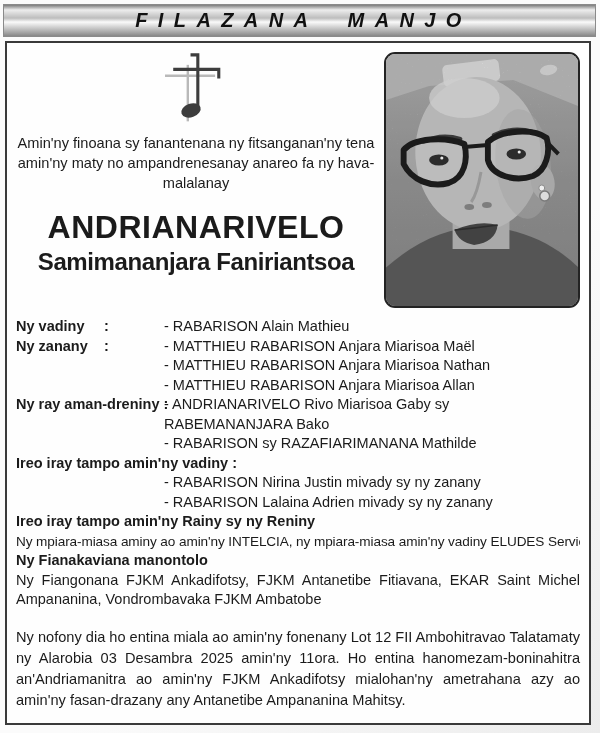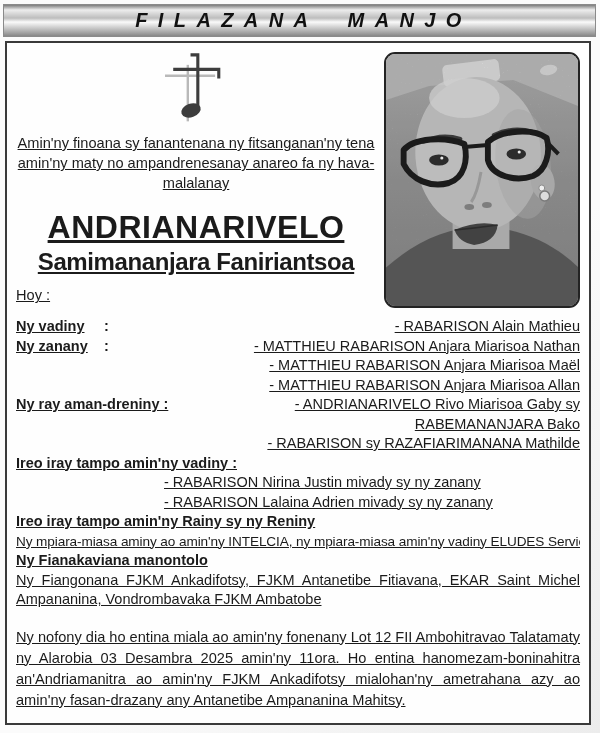--- a/index.html
+++ b/index.html
@@ -8,42 +8,42 @@
 
   
   .banner{position:absolute;top:4px;left:3px;right:4px;height:31px;
           background:linear-gradient(180deg,#7c7c7c 0%,#ededed 16%,#bdbdbd 42%,#fafafa 55%,#cfcfcf 72%,#878787 100%);
           border:1px solid #8a8a8a;display:flex;align-items:center;justify-content:center;}
   .banner-title{font-style:italic;font-weight:bold;font-size:20px;letter-spacing:0.52em;word-spacing:0.7em;
                 color:#111;transform:translateX(4px);white-space:nowrap;}
 
   
   .content{position:absolute;top:41px;left:5px;right:9px;bottom:8px;background:#fefefe;
-           border:2px solid #3a3a3a;padding:4px 9px 14px 9px;box-sizing:border-box;text-decoration:underline;}
+           border:2px solid #3a3a3a;padding:4px 9px 14px 9px;box-sizing:border-box;}
 
   .top-section{display:flex;}
   .left-col{flex:1;min-width:0;padding-right:6px;}
   .icon-wrap{text-align:center;height:80px;margin-top:2px;}
   .intro{max-width:372px;margin:4px auto 0;text-align:center;font-size:14.6px;line-height:20px;}
   .name-block{text-align:center;margin-top:17px;line-height:1.08;}
   .name-l1{font-size:32px;font-weight:bold;letter-spacing:0.5px;}
   .name-l2{font-size:24px;font-weight:bold;letter-spacing:-0.4px;margin-top:4px;}
   .date-para{margin-top:17px;text-align:justify;font-size:14.6px;line-height:21px;}
   .hoy{margin-top:13px;font-size:14.6px;}
 
   .photo-frame{width:192px;height:252px;margin:5px 0 0 2px;border:2px solid #232323;border-radius:11px;
                overflow:hidden;background:#a5a5a5;flex:none;}
   .photo-frame svg{display:block;width:100%;height:100%;}
 
   
   .family-section{margin-top:9px;font-size:14.5px;line-height:19.5px;}
   .frow{display:flex;}
   .flabel{width:142px;min-width:142px;font-weight:bold;position:relative;white-space:nowrap;}
   .fcolon{position:absolute;left:88px;font-weight:bold;}
-  .fvals{flex:1;padding-left:6px;min-width:0;text-align:right;}
+  .fvals{flex:1;padding-left:6px;min-width:0;}
   .indent-vals{margin-left:148px;}
   .bold-line{font-weight:bold;}
   .tight{white-space:nowrap;font-size:13.6px;letter-spacing:-0.1px;overflow:hidden;}
   .church-para{text-align:justify;}
 
   .funeral-para{margin-top:17px;text-align:justify;font-size:14.6px;line-height:21px;}
 </style>
 </head>
 <body>
 
@@ -69,21 +69,20 @@
         </div>
 
         <div class="intro">Amin'ny finoana sy fanantenana ny fitsanganan'ny tena amin'ny maty no ampandrenesanay anareo fa ny hava-malalanay</div>
 
         <div class="name-block">
           <div class="name-l1">ANDRIANARIVELO</div>
           <div class="name-l2">Samimananjara Faniriantsoa</div>
         </div>
 
 
-        <div class="hoy">Hoy :</div>
       </div>
 
       <div class="photo-frame">
         <svg viewBox="0 0 196 252" preserveAspectRatio="none">
           <defs>
             <linearGradient id="wallg" x1="0" y1="0" x2="0" y2="1">
               <stop offset="0" stop-color="#bdbdbd"></stop>
                 <stop offset="0.5" stop-color="#a3a3a3"></stop>
                 <stop offset="1" stop-color="#949494"></stop>
             </linearGradient>
@@ -129,22 +128,22 @@
       <div class="frow">
         <span class="flabel"><span>Ny vadiny</span><span class="fcolon">:</span></span>
         <div class="fvals">
           <div>- RABARISON Alain Mathieu</div>
         </div>
       </div>
 
       <div class="frow">
         <span class="flabel"><span>Ny zanany</span><span class="fcolon">:</span></span>
         <div class="fvals">
+          <div>- MATTHIEU RABARISON Anjara Miarisoa Maël</div>
           <div>- MATTHIEU RABARISON Anjara Miarisoa Nathan</div>
-          <div>- MATTHIEU RABARISON Anjara Miarisoa Maël</div>
           <div>- MATTHIEU RABARISON Anjara Miarisoa Allan</div>
         </div>
       </div>
 
       <div class="frow">
         <span class="flabel"><span>Ny ray aman-dreniny :</span></span>
         <div class="fvals">
           <div>- ANDRIANARIVELO Rivo Miarisoa Gaby sy RABEMANANJARA Bako</div>
           <div>- RABARISON sy RAZAFIARIMANANA Mathilde</div>
         </div>

